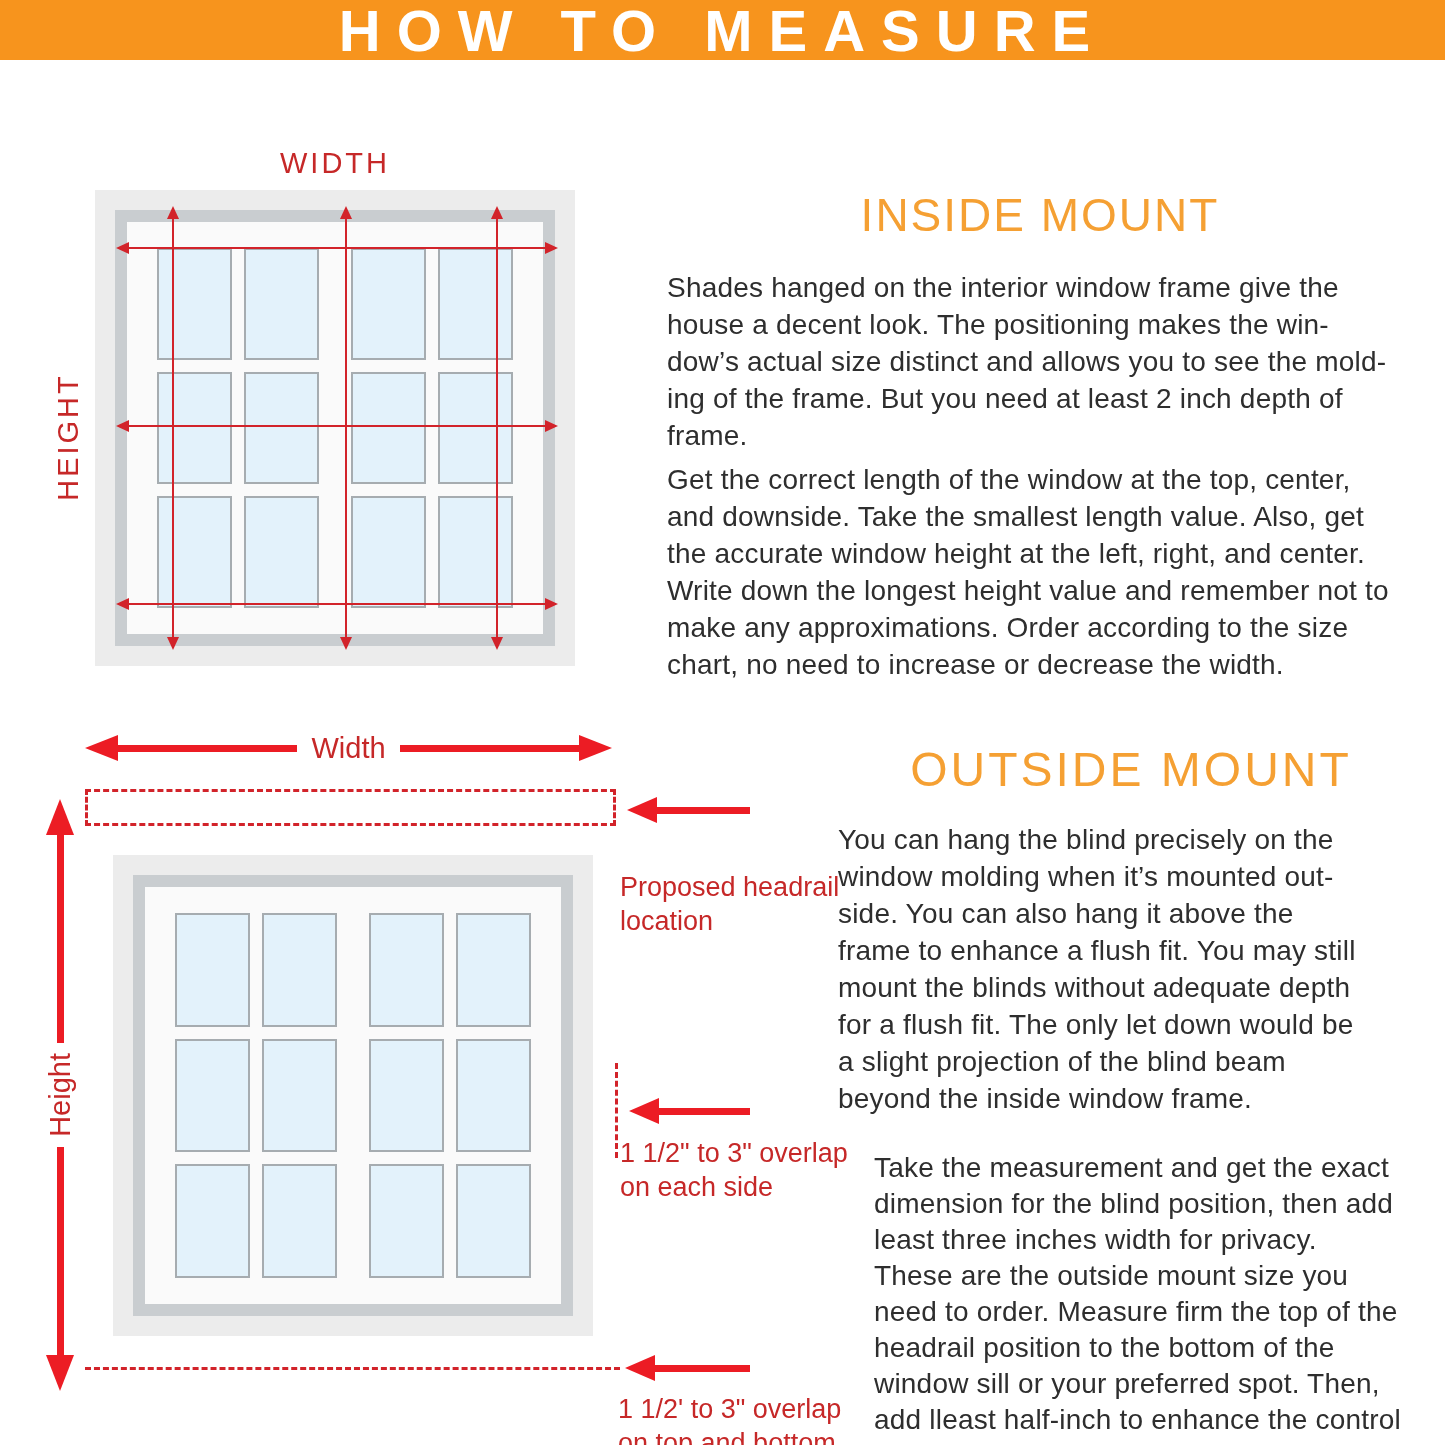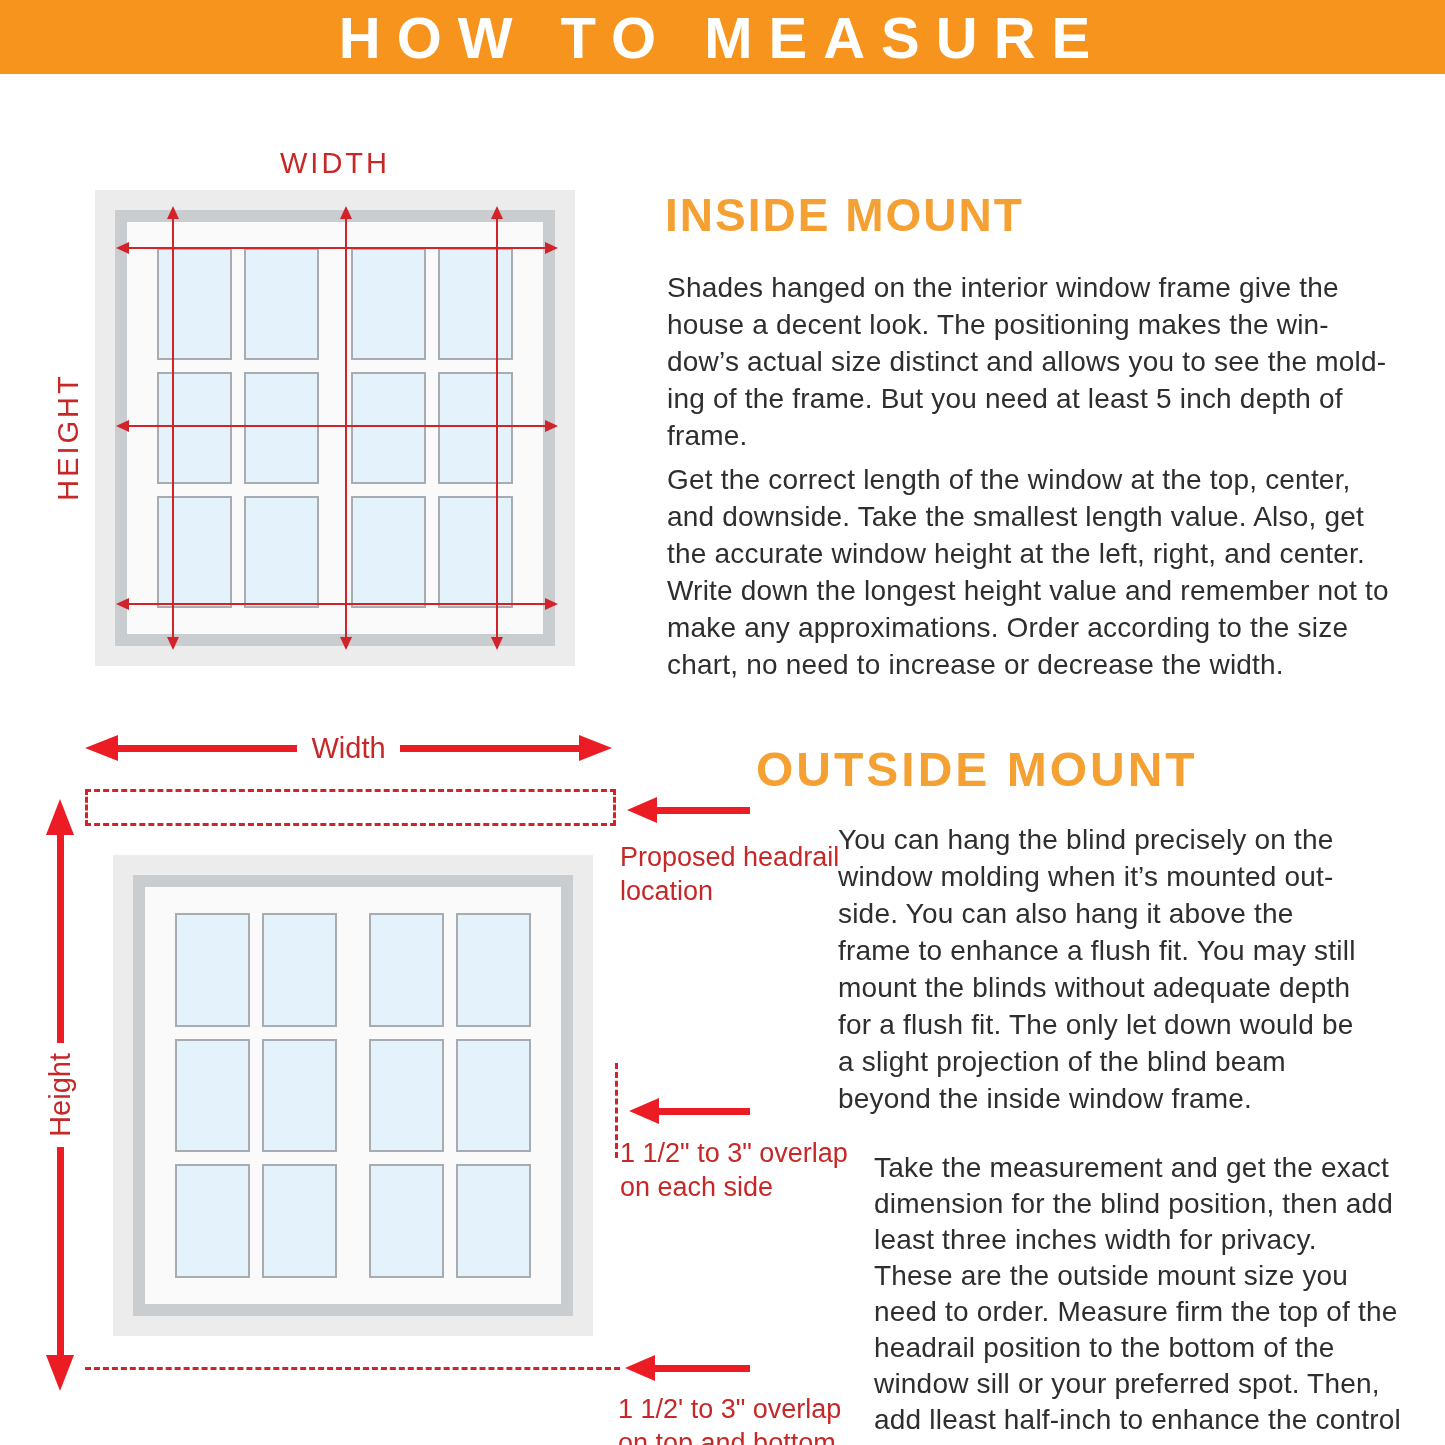--- a/index.html
+++ b/index.html
@@ -12,39 +12,39 @@
     --pane-blue:#e3f2fb;
     --body-text:#2e2e2e;
   }
   *{box-sizing:border-box}
   html,body{margin:0;padding:0}
   body{
     width:1445px;height:1445px;position:relative;overflow:hidden;background:#fff;
     font-family:"Liberation Sans",sans-serif;
   }
   
-  .banner{position:absolute;left:0;top:0;width:1445px;height:74px;background:var(--header-bg);
+  .banner{position:absolute;left:0;top:0;width:1445px;height:60px;background:var(--header-bg);
     display:flex;align-items:center;justify-content:center}
   .banner .title{color:#fff;font-size:58px;font-weight:bold;letter-spacing:16px;white-space:pre}
   
-  .mount-heading{position:absolute;color:var(--heading-orange);font-weight:bold;white-space:pre}
+  .mount-heading{position:absolute;color:var(--heading-orange);font-weight:normal;text-align:center;white-space:pre}
   .heading-inside{left:665px;top:150px;width:750px;font-size:46px;letter-spacing:2px}
   .heading-outside{left:756px;top:702px;width:750px;font-size:48px;letter-spacing:3px}
   .body-par{position:absolute;color:var(--body-text);font-size:28px;line-height:37px;
     letter-spacing:.2px;white-space:pre}
   .par-in-1{left:667px;top:241px;width:748px}
   .par-in-2{left:667px;top:433px;width:748px}
   .par-out-1{left:838px;top:793px;width:548px}
   .par-out-2{left:874px;top:1122px;width:548px;line-height:36px}
   
   .red-label{position:absolute;color:var(--label-red);font-size:27px;line-height:34px;white-space:pre}
   .lbl-width-top{left:95px;top:146px;width:480px;text-align:center;font-size:29px;letter-spacing:3px}
   .lbl-height-top{left:68px;top:437px;transform:translate(-50%,-50%) rotate(-90deg);
     font-size:29px;letter-spacing:3px}
-  .lbl-headrail{left:620px;top:840px}
+  .lbl-headrail{left:620px;top:870px}
   .lbl-side{left:620px;top:1136px}
   .lbl-bottom{left:618px;top:1392px}
   
   .win{position:absolute;background:#ececec;padding:20px}
   .win-bevel{background:#c9cdd0;padding:12px;height:100%}
   .win-inner{background:#fafafa;padding:26px 30px;height:100%;display:flex;gap:32px}
   .win-panel{flex:1;display:grid;grid-template-columns:1fr 1fr;grid-template-rows:1fr 1fr 1fr;gap:12px}
   .pane{background:var(--pane-blue);border:2px solid #a6acb0}
   .win-top{left:95px;top:190px;width:480px;height:476px}
   .win-bottom{left:113px;top:855px;width:480px;height:481px}
@@ -136,21 +136,21 @@
   <div class="ta-h tah-1"></div>
   <div class="ta-h tah-2"></div>
   <div class="ta-h tah-3"></div>
 </section>
 
 <section>
   <h2 class="mount-heading heading-inside">INSIDE MOUNT</h2>
   <p class="body-par par-in-1">Shades hanged on the interior window frame give the
 house a decent look. The positioning makes the win-
 dow’s actual size distinct and allows you to see the mold-
-ing of the frame. But you need at least 5 inch depth of
+ing of the frame. But you need at least 2 inch depth of
 frame.</p>
   <p class="body-par par-in-2">Get the correct length of the window at the top, center,
 and downside. Take the smallest length value. Also, get
 the accurate window height at the left, right, and center.
 Write down the longest height value and remember not to
 make any approximations. Order according to the size
 chart, no need to increase or decrease the width.</p>
 </section>
 
 <section>

